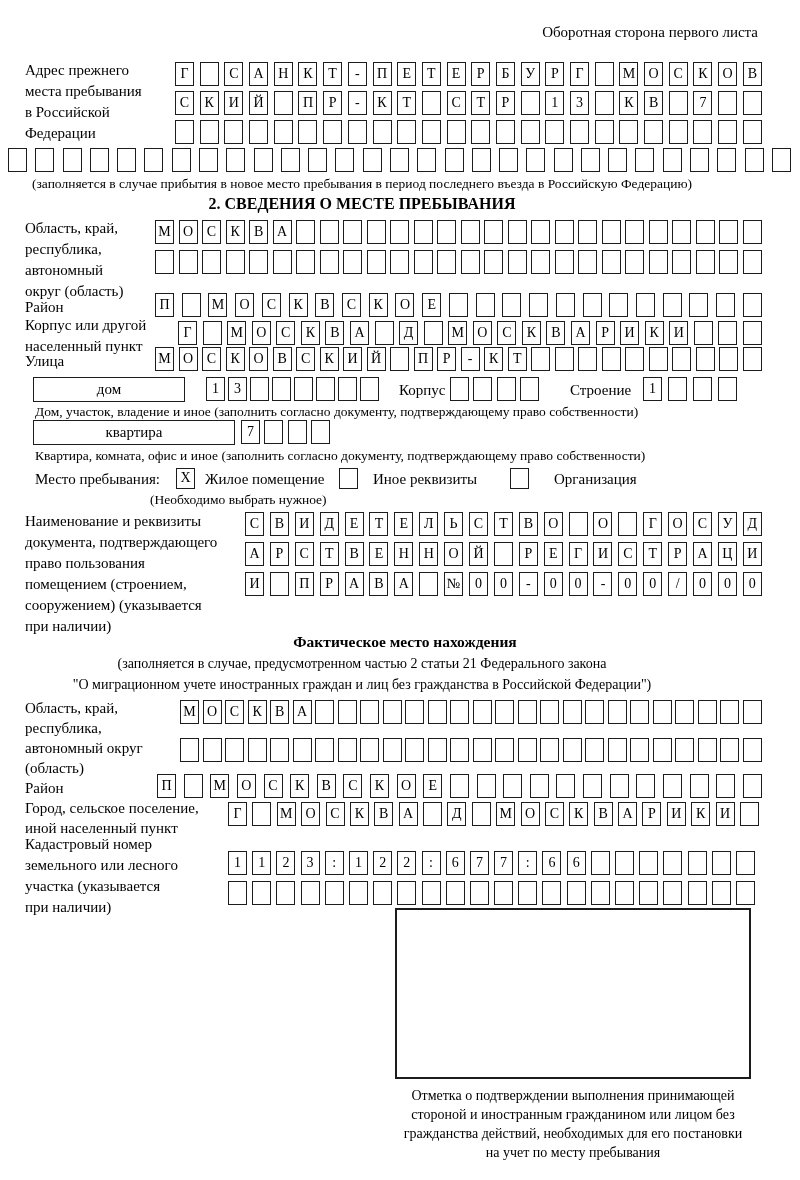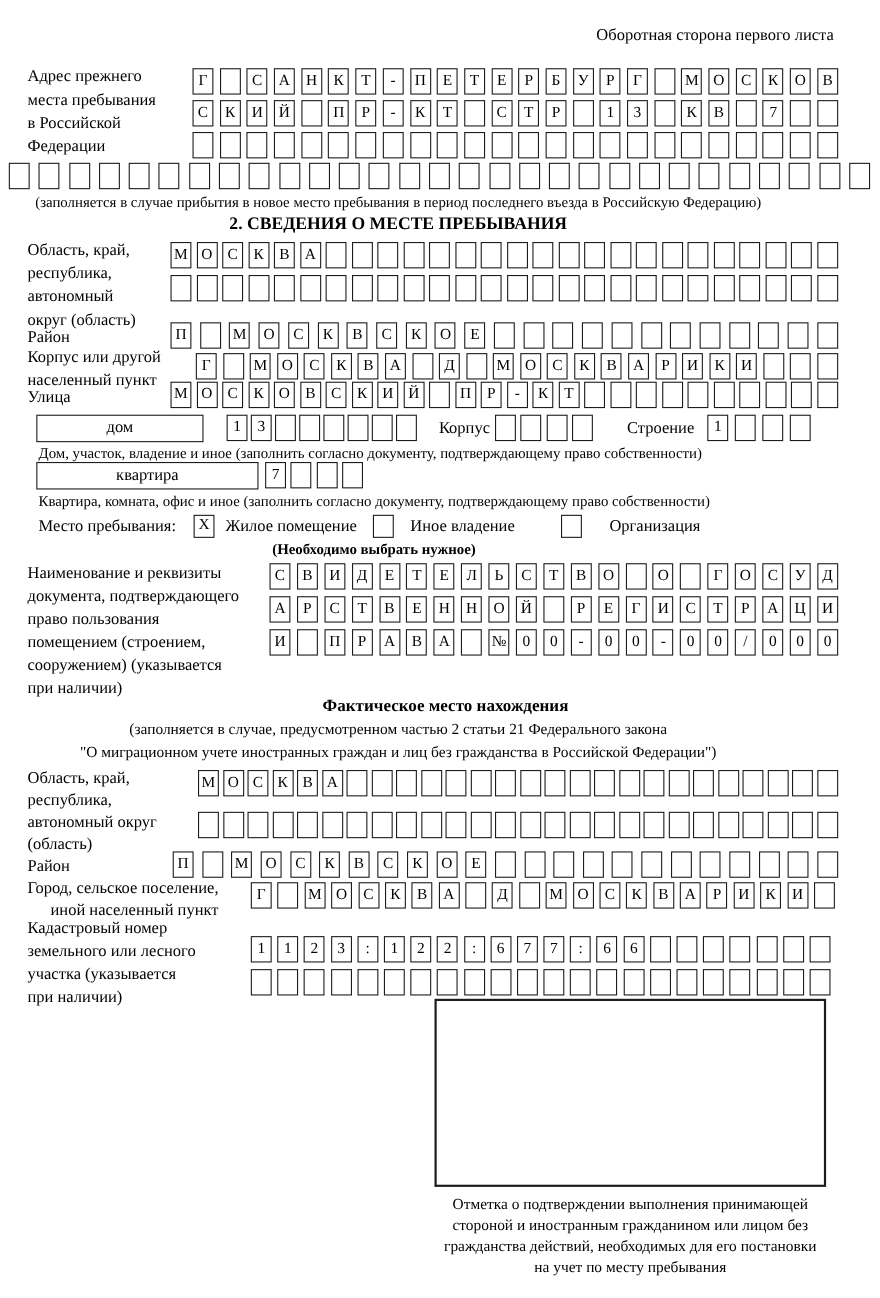--- a/index.html
+++ b/index.html
@@ -339,26 +339,26 @@
   <div class="abs note" style="left:35px;top:448px;font-family:Liberation Serif, serif;">Квартира, комната, офис и иное (заполнить согласно документу, подтверждающему право собственности)</div>
 
   <div class="abs label" style="left:35px;top:469px;">Место пребывания:</div>
   <div class="abs checkbox" style="left:176px;top:468px;">
     <span>X</span>
   </div>
   <div class="abs label" style="left:205px;top:469px;">Жилое помещение</div>
   <div class="abs checkbox" style="left:339px;top:468px;">
     <span></span>
   </div>
-  <div class="abs label" style="left:373px;top:469px;">Иное владение</div>
+  <div class="abs label" style="left:373px;top:469px;">Иное реквизиты</div>
   <div class="abs checkbox" style="left:510px;top:468px;">
     <span></span>
   </div>
   <div class="abs label" style="left:554px;top:469px;text-align:right;">Организация</div>
-  <div class="abs note" style="left:150px;top:492px;width:380px;text-align:center;font-weight:bold;">(Необходимо выбрать нужное)</div>
+  <div class="abs note" style="left:150px;top:492px;width:380px;">(Необходимо выбрать нужное)</div>
 
   <div class="abs label prelabel" style="left:25px;top:511px;">Наименование и реквизиты
 документа, подтверждающего
 право пользования
 помещением (строением,
 сооружением) (указывается
 при наличии)</div>
   <div class="abs cells" style="left:245px;top:512px;width:517px;">
       <div class="cell">С</div>
       <div class="cell">В</div>
@@ -514,21 +514,21 @@
       <div class="cell"></div>
       <div class="cell"></div>
       <div class="cell"></div>
       <div class="cell"></div>
       <div class="cell"></div>
       <div class="cell"></div>
       <div class="cell"></div>
       <div class="cell"></div>
     </div>
 
-  <div class="abs label prelabel" style="left:25px;top:798px;line-height:20px;text-align:right;">Город, сельское поселение,
+  <div class="abs label prelabel" style="left:25px;top:798px;line-height:20px;">Город, сельское поселение,
 иной населенный пункт</div>
   <div class="abs cells" style="left:228px;top:802px;width:531px;">
       <div class="cell">Г</div>
       <div class="cell"></div>
       <div class="cell">М</div>
       <div class="cell">О</div>
       <div class="cell">С</div>
       <div class="cell">К</div>
       <div class="cell">В</div>
       <div class="cell">А</div>

